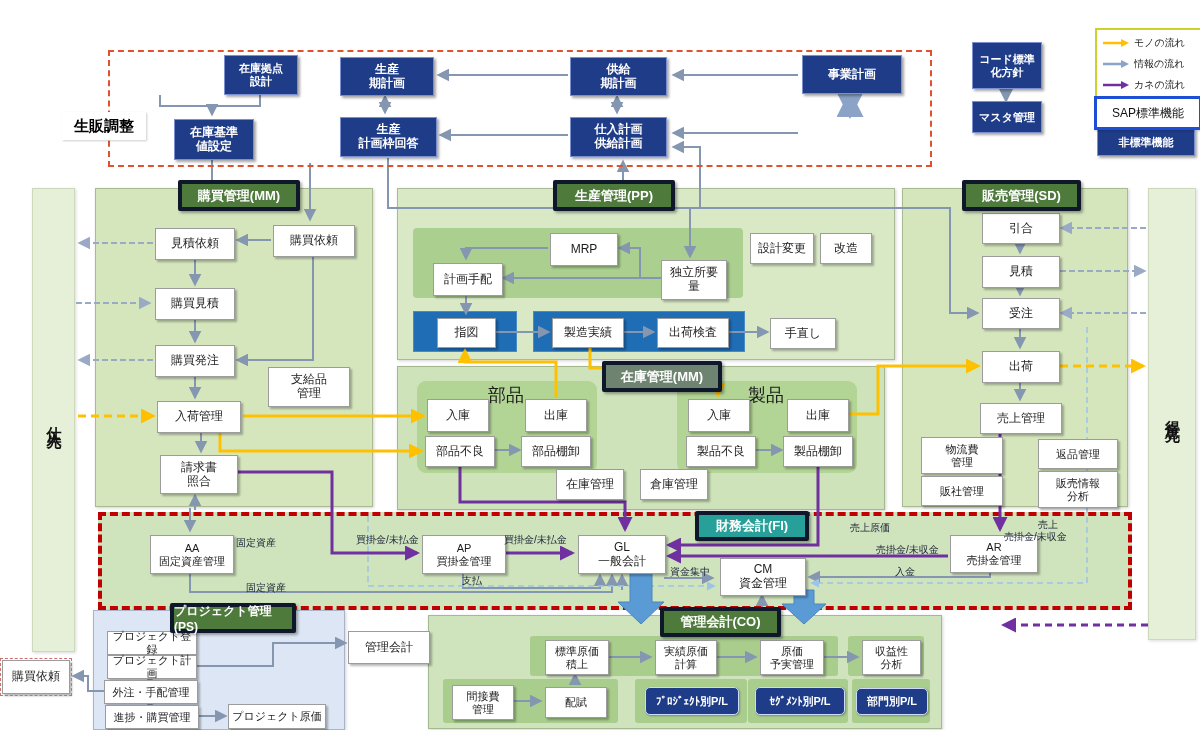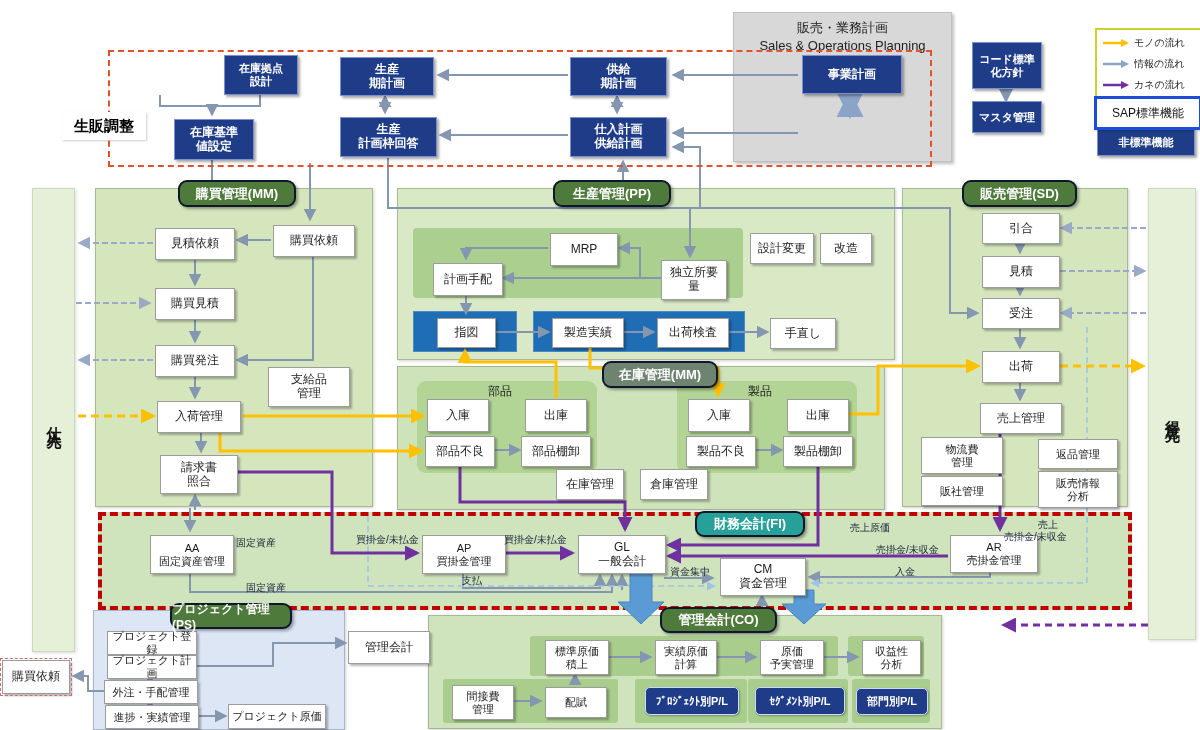--- a/index.html
+++ b/index.html
@@ -9,26 +9,26 @@
   .sub{position:absolute;border-radius:9px;z-index:1}
   .bluestrip{position:absolute;background:#1f6db5;border:1px solid #4a8ac6;z-index:2}
   .bx{position:absolute;display:flex;align-items:center;justify-content:center;text-align:center;
       white-space:pre-line;line-height:1.15;z-index:3}
   .w{background:#fff;border:1px solid #9c9c9c;color:#1c1c1c;font-size:12px;box-shadow:1.5px 1.5px 2px rgba(0,0,0,.28)}
   .n{background:#1e3c87;border:1px solid #7c90cf;color:#fff;font-size:12px;font-weight:600;box-shadow:1.5px 1.5px 2.5px rgba(0,0,0,.35)}
   .s11{font-size:11px}
   .pl{position:absolute;display:flex;align-items:center;justify-content:center;background:#1e3c87;color:#fff;
       border:1px solid #cfd8ff;border-radius:5px;font-size:11px;font-weight:600;z-index:3;box-shadow:1px 1px 2px rgba(0,0,0,.3)}
   .hdr{position:absolute;z-index:4;display:flex;align-items:center;justify-content:center;color:#fff;
-       font-size:13px;font-weight:700;border-radius:9px;border:2px solid #0f172a;
+       font-size:13px;font-weight:700;border-radius:2px;border:4px solid #0f172a;
        box-shadow:2px 2px 3px rgba(0,0,0,.35);background:#4e7a3c}
   .hdr.gray{background:#6e8471}
   .hdr.teal{background:#27a099}
   .lbl{position:absolute;z-index:4;font-size:10px;color:#20293a;white-space:nowrap}
-  .subt{position:absolute;z-index:2;font-size:12px;color:#1c1c1c}
+  .subt{position:absolute;z-index:2;font-size:18px;color:#1c1c1c}
   .strip{position:absolute;background:#e6f0d8;border:1px solid #cdd9ba;display:flex;align-items:center;
          justify-content:center;box-shadow:1px 1px 3px rgba(0,0,0,.15);z-index:1}
   .vtext{writing-mode:vertical-rl;text-orientation:upright;font-weight:700;font-size:15px;letter-spacing:4px;color:#111}
   .sop{position:absolute;background:#d8d8d8;border:1px solid #c0c0c0;box-shadow:2px 2px 3px rgba(0,0,0,.25);z-index:1}
   .sop-title{position:absolute;left:0;top:6px;width:100%;text-align:center;font-size:13px;color:#222;
              white-space:pre-line;line-height:1.4;z-index:2}
   .seihan{position:absolute;display:flex;align-items:center;justify-content:center;background:#fff;color:#000;
           font-weight:700;font-size:15px;z-index:4;box-shadow:1px 1px 2px rgba(0,0,0,.2)}
   .dash-orange{position:absolute;border:2px dashed #e0522c;z-index:2;pointer-events:none}
   .fiband{position:absolute;background:#cfe3bd;border:4px dashed #c00000;z-index:1}
@@ -65,24 +65,20 @@
   <div class="sub" style="left:677px;top:381px;width:180px;height:92px;background:#b2d494"></div>
   <div class="sub" style="left:530px;top:636px;width:308px;height:40px;background:#a9cd8c;border-radius:3px"></div>
   <div class="sub" style="left:848px;top:636px;width:76px;height:40px;background:#a9cd8c;border-radius:3px"></div>
   <div class="sub" style="left:443px;top:679px;width:175px;height:44px;background:#a9cd8c;border-radius:3px"></div>
   <div class="sub" style="left:635px;top:679px;width:112px;height:44px;background:#a9cd8c;border-radius:3px"></div>
   <div class="sub" style="left:748px;top:679px;width:100px;height:44px;background:#a9cd8c;border-radius:3px"></div>
   <div class="sub" style="left:852px;top:679px;width:78px;height:44px;background:#a9cd8c;border-radius:3px"></div>
   <div class="bluestrip" style="left:413px;top:311px;width:102px;height:39px"></div>
   <div class="bluestrip" style="left:533px;top:311px;width:210px;height:39px"></div>
 
-  <div class="sop" style="left:733px;top:12px;width:217px;height:148px">
-    <div class="sop-title">販売・業務計画
-Sales &amp; Operations Planning</div>
-  </div>
 
   <svg id="flows" width="1200" height="730" viewBox="0 0 1200 730">
     <defs>
       <marker id="mg" viewBox="0 0 10 10" refX="8" refY="5" markerWidth="6.5" markerHeight="6.5" orient="auto-start-reverse">
           <path d="M0,0 L10,5 L0,10 z" fill="#8496b0"></path>
         </marker>
       <marker id="mgs" viewBox="0 0 10 10" refX="8" refY="5" markerWidth="5" markerHeight="5" orient="auto-start-reverse">
           <path d="M0,0 L10,5 L0,10 z" fill="#8496b0"></path>
         </marker>
       <marker id="mgl" viewBox="0 0 10 10" refX="8" refY="5" markerWidth="6.5" markerHeight="6.5" orient="auto-start-reverse">
@@ -317,21 +313,21 @@
   <div class="lbl" style="left:670px;top:565px">資金集中</div>
   <div class="lbl" style="left:895px;top:565px">入金</div>
   <div class="lbl" style="left:850px;top:521px">売上原価</div>
   <div class="lbl" style="left:876px;top:543px">売掛金/未収金</div>
   <div class="lbl" style="left:1038px;top:518px">売上</div>
   <div class="lbl" style="left:1004px;top:530px">売掛金/未収金</div>
 
   <div class="bx w s11" style="left:107px;top:631px;width:88px;height:22px">プロジェクト登録</div>
   <div class="bx w s11" style="left:107px;top:655px;width:88px;height:22px">プロジェクト計画</div>
   <div class="bx w s11" style="left:104px;top:680px;width:92px;height:22px">外注・手配管理</div>
-  <div class="bx w s11" style="left:105px;top:705px;width:92px;height:22px">進捗・実績管理</div>
+  <div class="bx w s11" style="left:105px;top:705px;width:92px;height:22px">進捗・購買管理</div>
   <div class="bx w s11" style="left:228px;top:704px;width:96px;height:23px">プロジェクト原価</div>
   <div class="bx w outl-red" style="left:2px;top:660px;width:66px;height:32px">購買依頼</div>
   <div class="bx w" style="left:348px;top:631px;width:80px;height:31px">管理会計</div>
 
   <div class="bx w s11" style="left:545px;top:640px;width:62px;height:33px">標準原価
 積上</div>
   <div class="bx w s11" style="left:655px;top:640px;width:60px;height:33px">実績原価
 計算</div>
   <div class="bx w s11" style="left:760px;top:640px;width:62px;height:33px">原価
 予実管理</div>

